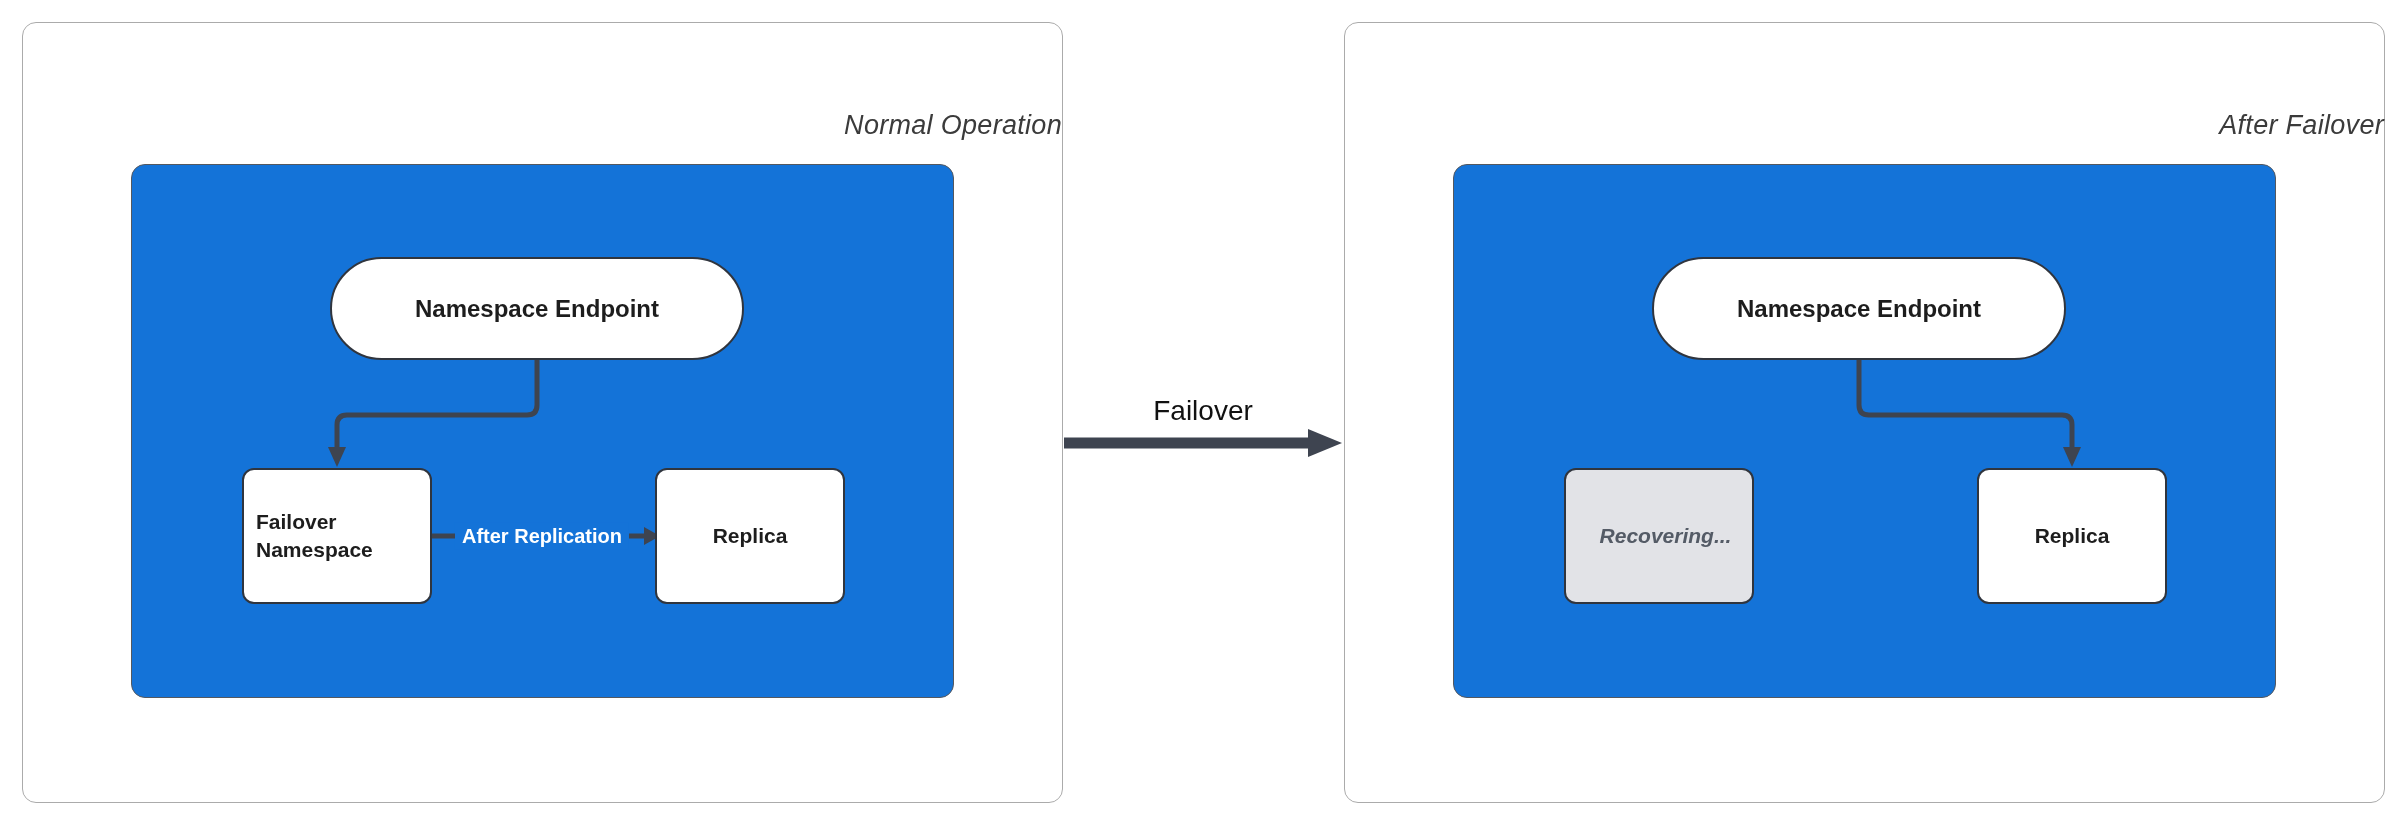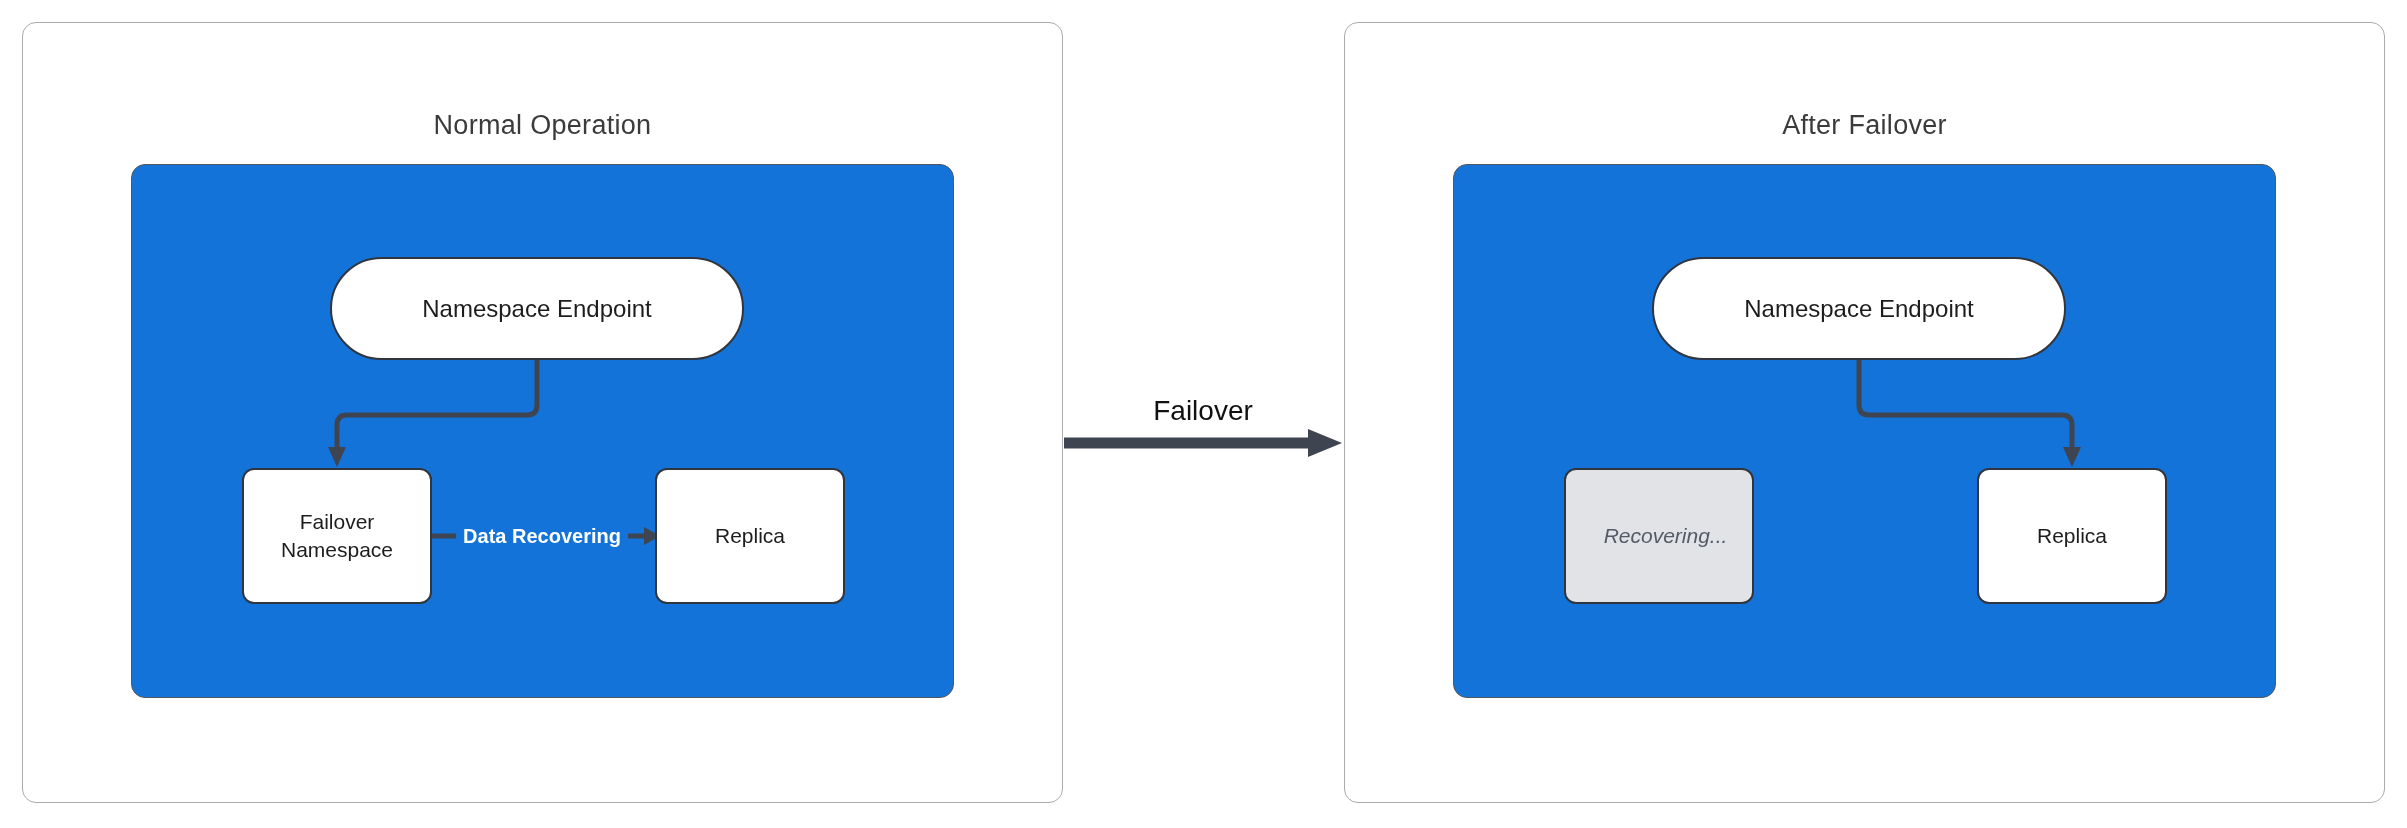--- a/index.html
+++ b/index.html
@@ -11,33 +11,33 @@
   *{box-sizing:border-box;margin:0;padding:0;}
   html,body{background:var(--page-bg);}
   body{font-family:"Liberation Sans", sans-serif;}
   .canvas{position:relative;width:2407px;height:828px;background:var(--page-bg);overflow:hidden;}
 
   .panel{position:absolute;top:22px;width:1041px;height:781px;background:#fff;
          border:1px solid var(--panel-border);border-radius:14px;}
   .panel.left{left:22px;}
   .panel.right{left:1344px;}
 
-  .panel-title{position:absolute;top:87px;left:0;width:100%;text-align:center;
-               font-size:27px;color:var(--title-text);letter-spacing:.3px;}
+  .panel-title{position:absolute;top:87px;left:0;width:100%;text-align:right;
+               font-size:27px;font-style:italic;color:var(--title-text);letter-spacing:.3px;}
 
   .blue-region{position:absolute;left:108px;top:141px;width:823px;height:534px;
                background:var(--blue-fill);border:1px solid var(--blue-border);border-radius:14px;}
 
   .edges{position:absolute;left:0;top:0;width:823px;height:534px;}
   .edge{stroke:var(--edge-stroke);stroke-width:5;fill:none;}
   .edge-head{fill:var(--edge-stroke);stroke:none;}
 
   .node{position:absolute;display:flex;align-items:center;justify-content:center;
         background:var(--node-fill);border:2px solid var(--node-border);
-        text-align:center;color:var(--node-text);}
+        text-align:left;color:var(--node-text);font-weight:bold;}
   .pill{left:198px;top:92px;width:414px;height:103px;border-radius:52px;font-size:24px;}
   .box{top:303px;width:190px;height:136px;border-radius:12px;font-size:21px;line-height:1.35;padding:0 12px;}
   .box.pos-left{left:110px;}
   .box.pos-right{left:523px;}
   .box.recovering{background:var(--recovering-fill);color:var(--recovering-text);font-style:italic;padding-left:25px;}
 
   .edge-label{position:absolute;left:410px;top:371px;transform:translate(-50%,-50%);
               background:var(--blue-fill);color:var(--edge-label-text);
               font-weight:bold;font-size:20px;padding:2px 7px;white-space:nowrap;}
 
@@ -68,21 +68,21 @@
       </div>
 
       <div class="node box pos-left">
         <span>Failover Namespace</span>
       </div>
 
       <div class="node box pos-right">
         <span>Replica</span>
       </div>
 
-      <div class="edge-label">Data Recovering</div>
+      <div class="edge-label">After Replication</div>
     </div>
   </section>
 
   <svg class="failover-svg" viewBox="0 0 300 46" aria-hidden="true">
     <path class="failover-line" d="M14,23 H258"></path>
     <polygon class="failover-head" points="258,9 258,37 292,23"></polygon>
   </svg>
   <div class="failover-label">Failover</div>
 
   <section class="panel right">

